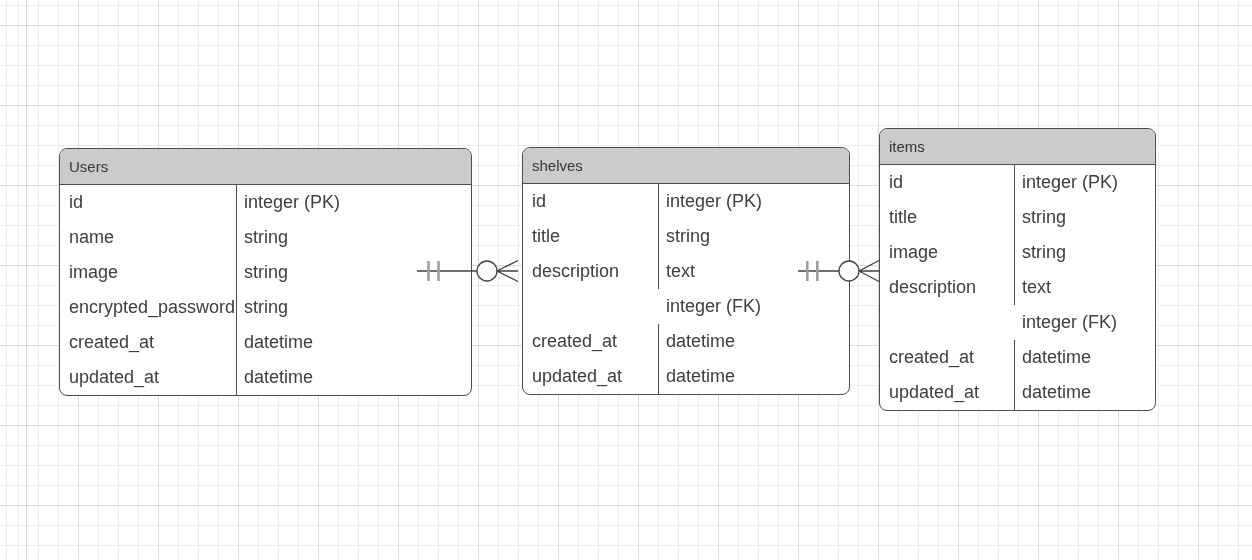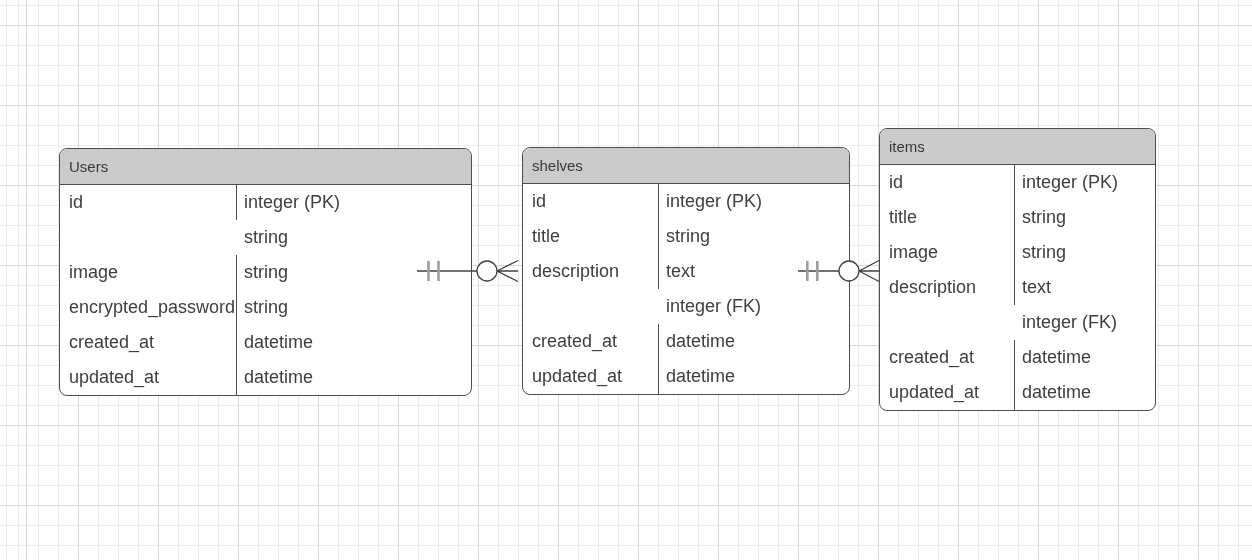--- a/index.html
+++ b/index.html
@@ -67,20 +67,21 @@
 
 <div id="canvas">
 
   <div class="entity users">
     <div class="entity-header">
       <span>Users</span>
     </div>
     <div class="entity-body">
       <div class="cell name">id</div>
       <div class="cell type">integer (PK)</div>
+      <div class="cell name">name</div>
       <div class="cell type">string</div>
       <div class="cell name">image</div>
       <div class="cell type">string</div>
       <div class="cell name">encrypted_password</div>
       <div class="cell type">string</div>
       <div class="cell name">created_at</div>
       <div class="cell type">datetime</div>
       <div class="cell name">updated_at</div>
       <div class="cell type">datetime</div>
     </div>

